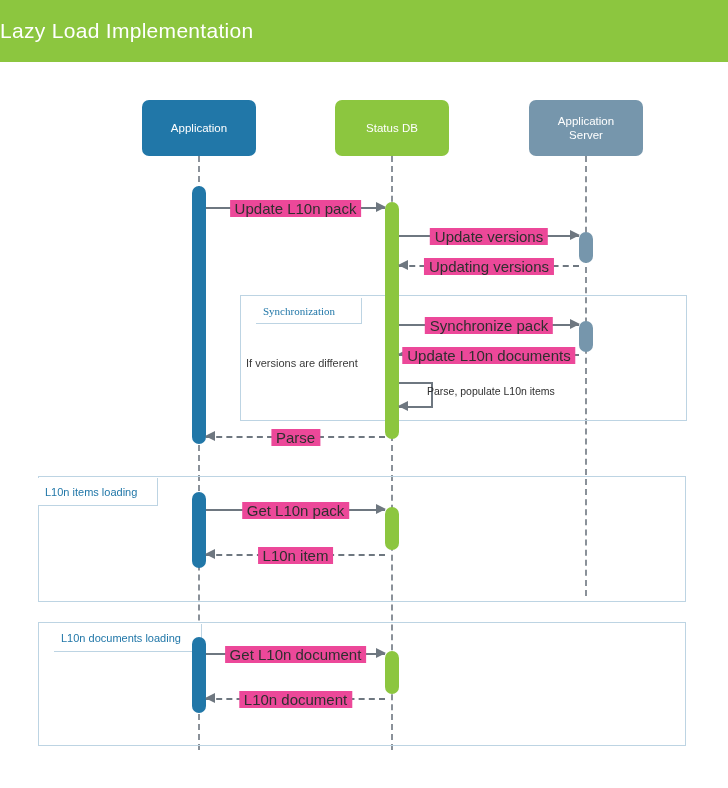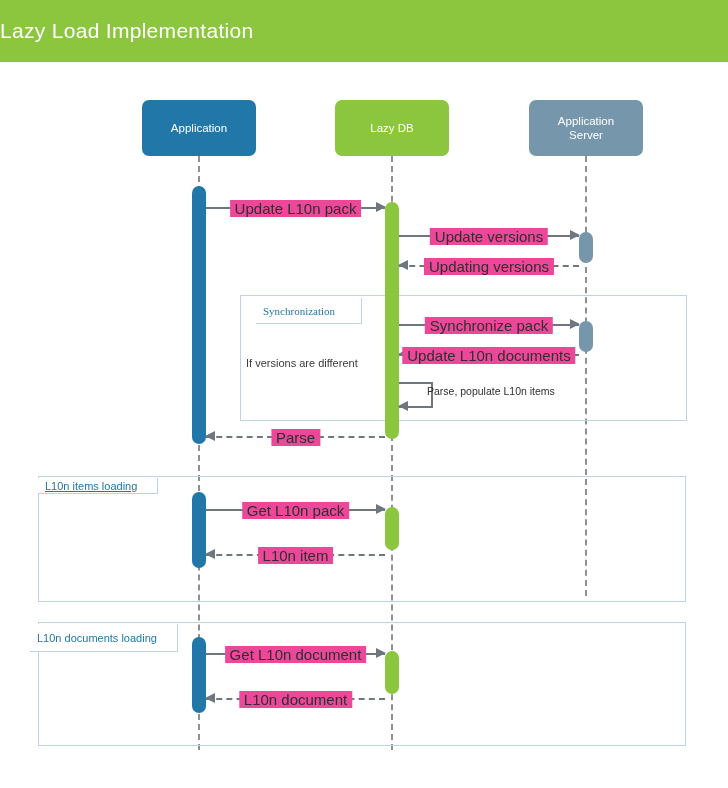--- a/index.html
+++ b/index.html
@@ -108,43 +108,43 @@
 
   <div class="lifeline" style="left:198px; top:156px; height:594px;"></div>
   <div class="lifeline" style="left:391px; top:156px; height:594px;"></div>
   <div class="lifeline" style="left:585px; top:156px; height:440px;"></div>
 
   <div class="actor-box actor-blue" style="left:142px; top:100px; width:114px; height:56px;">
     <span>Application</span>
   </div>
 
   <div class="actor-box actor-green" style="left:335px; top:100px; width:114px; height:56px;">
-    <span>Lazy DB</span>
+    <span>Status DB</span>
   </div>
 
   <div class="actor-box actor-gray" style="left:529px; top:100px; width:114px; height:56px; flex-direction:column;">
     <span>Application</span>
     <span>Server</span>
   </div>
 
   <div class="fragment" style="left:240px; top:295px; width:447px; height:126px;"></div>
   <div class="frag-label" style="left:256px; top:298px; width:106px; height:26px;font-family:Liberation Serif, serif;">
     <span>Synchronization</span>
   </div>
   <div class="frag-guard" style="left:246px; top:333px;margin-top:24px;">
     <span>If versions are different</span>
   </div>
 
   <div class="fragment" style="left:38px; top:476px; width:648px; height:126px;"></div>
-  <div class="frag-label" style="left:38px; top:478px; width:120px; height:16px;text-decoration:underline;">
+  <div class="frag-label" style="left:38px; top:478px; width:120px; height:28px;">
     <span>L10n items loading</span>
   </div>
 
   <div class="fragment" style="left:38px; top:622px; width:648px; height:124px;"></div>
-  <div class="frag-label" style="left:30px; top:624px; width:148px; height:28px;text-align:right;">
+  <div class="frag-label" style="left:54px; top:624px; width:148px; height:28px;text-align:right;">
     <span>L10n documents loading</span>
   </div>
 
   <div class="activation act-blue" style="left:192px; top:186px; width:14px; height:258px;"></div>
 
   <div class="activation act-green" style="left:385px; top:202px; width:14px; height:237px;"></div>
 
   <div class="activation act-gray" style="left:579px; top:232px; width:14px; height:31px;"></div>
 
   <div class="activation act-gray" style="left:579px; top:321px; width:14px; height:31px;"></div>

